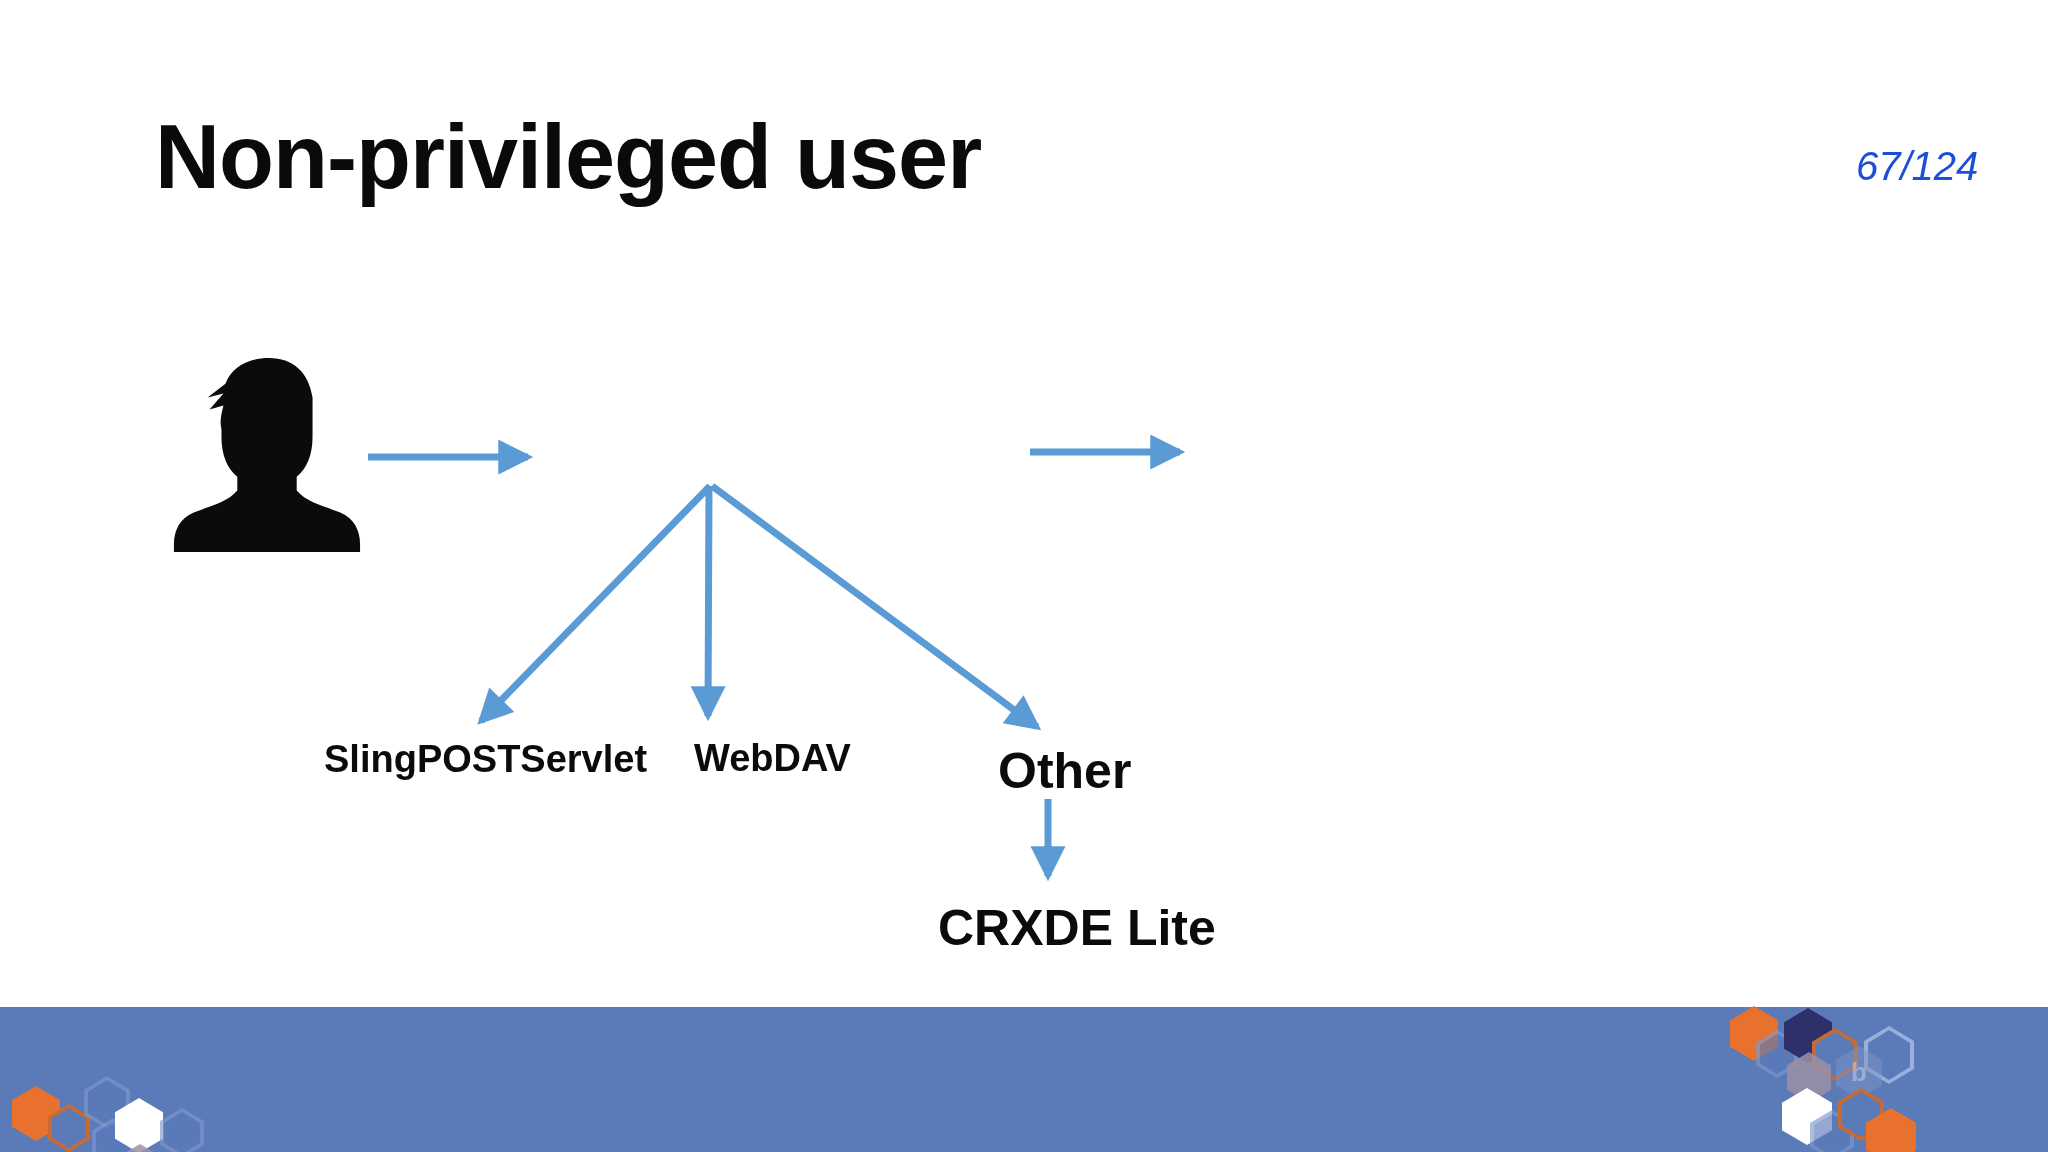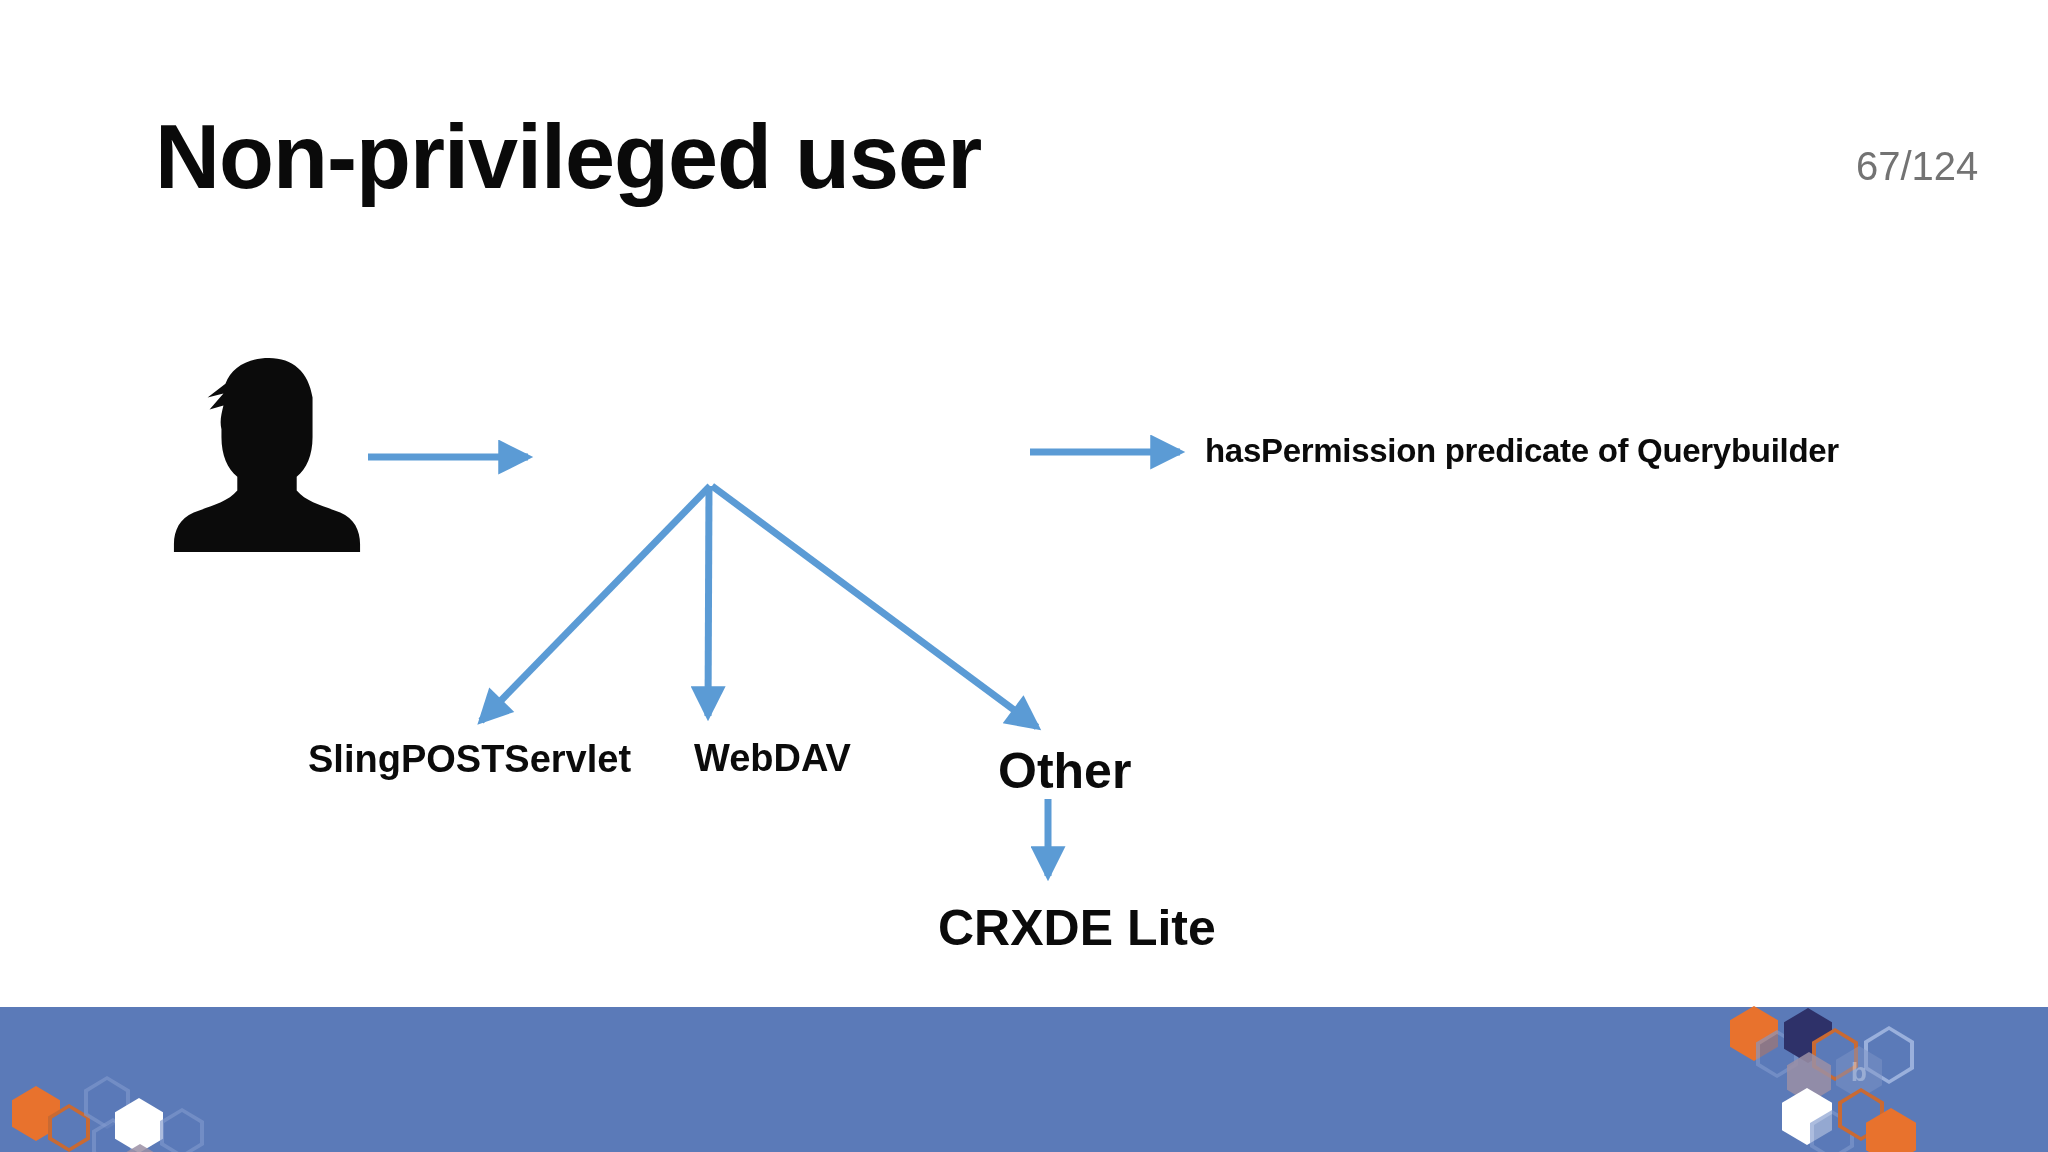--- a/index.html
+++ b/index.html
@@ -15,34 +15,34 @@
     font-family:"Liberation Sans", sans-serif;}
   .slide{position:relative;width:1696px;height:1152px;background:#ffffff;}
 
   .title{
     position:absolute;left:155px;top:112px;
     font-size:90px;font-weight:bold;letter-spacing:-1px;color:var(--ink);
     white-space:nowrap;line-height:1;
   }
   .pagenum{
     position:absolute;left:1856px;top:146px;
-    font-size:40px;color:#737373;line-height:1;white-space:nowrap;
+    font-size:40px;color:#1d4ed8;line-height:1;white-space:nowrap;font-style:italic;
   }
 
   .person{position:absolute;left:168px;top:352px;width:198px;height:200px;}
 
   .arrows{position:absolute;left:0;top:0;width:2048px;height:1152px;pointer-events:none;}
 
   .node{
     position:absolute;font-weight:bold;color:#0B0B0B;line-height:1;
     white-space:nowrap;
   }
   .node-find{left:549px;top:431px;font-size:40px;}
   .node-hasperm{left:1205px;top:434px;font-size:33px;letter-spacing:-0.3px;}
-  .node-sling{left:308px;top:740px;font-size:38px;}
+  .node-sling{left:324px;top:740px;font-size:38px;}
   .node-webdav{left:694px;top:739px;font-size:38px;}
   .node-other{left:998px;top:746px;font-size:50px;}
   .node-crxde{left:938px;top:903px;font-size:50px;}
 
   .banner{
     position:absolute;left:0;top:1007px;width:2048px;height:145px;
     background:var(--banner);
   }
 
   
@@ -90,21 +90,20 @@
     <g stroke="#5B9BD5" stroke-width="7" fill="none">
       <line x1="368" y1="457" x2="528" y2="457" marker-end="url(#ah)"></line>
       <line x1="1030" y1="452" x2="1180" y2="452" marker-end="url(#ah)"></line>
       <line x1="710" y1="486" x2="481" y2="721" marker-end="url(#ah)"></line>
       <line x1="709" y1="486" x2="708" y2="716" marker-end="url(#ah)"></line>
       <line x1="712" y1="486" x2="1037" y2="727" marker-end="url(#ah)"></line>
       <line x1="1048" y1="799" x2="1048" y2="876" marker-end="url(#ah)"></line>
     </g>
   </svg>
 
-  <div class="node node-hasperm">hasPermission predicate of Querybuilder</div>
   <div class="node node-sling">SlingPOSTServlet</div>
   <div class="node node-webdav">WebDAV</div>
   <div class="node node-other">Other</div>
   <div class="node node-crxde">CRXDE Lite</div>
 
   <div class="banner">
 
     <div class="hex o" style="left:12px;top:79px;width:48px;height:55px;"></div>
     <div class="hex out-o" style="left:48px;top:97px;width:42px;height:48px;"></div>
     <div class="hex out-f" style="left:84px;top:69px;width:46px;height:53px;"></div>

